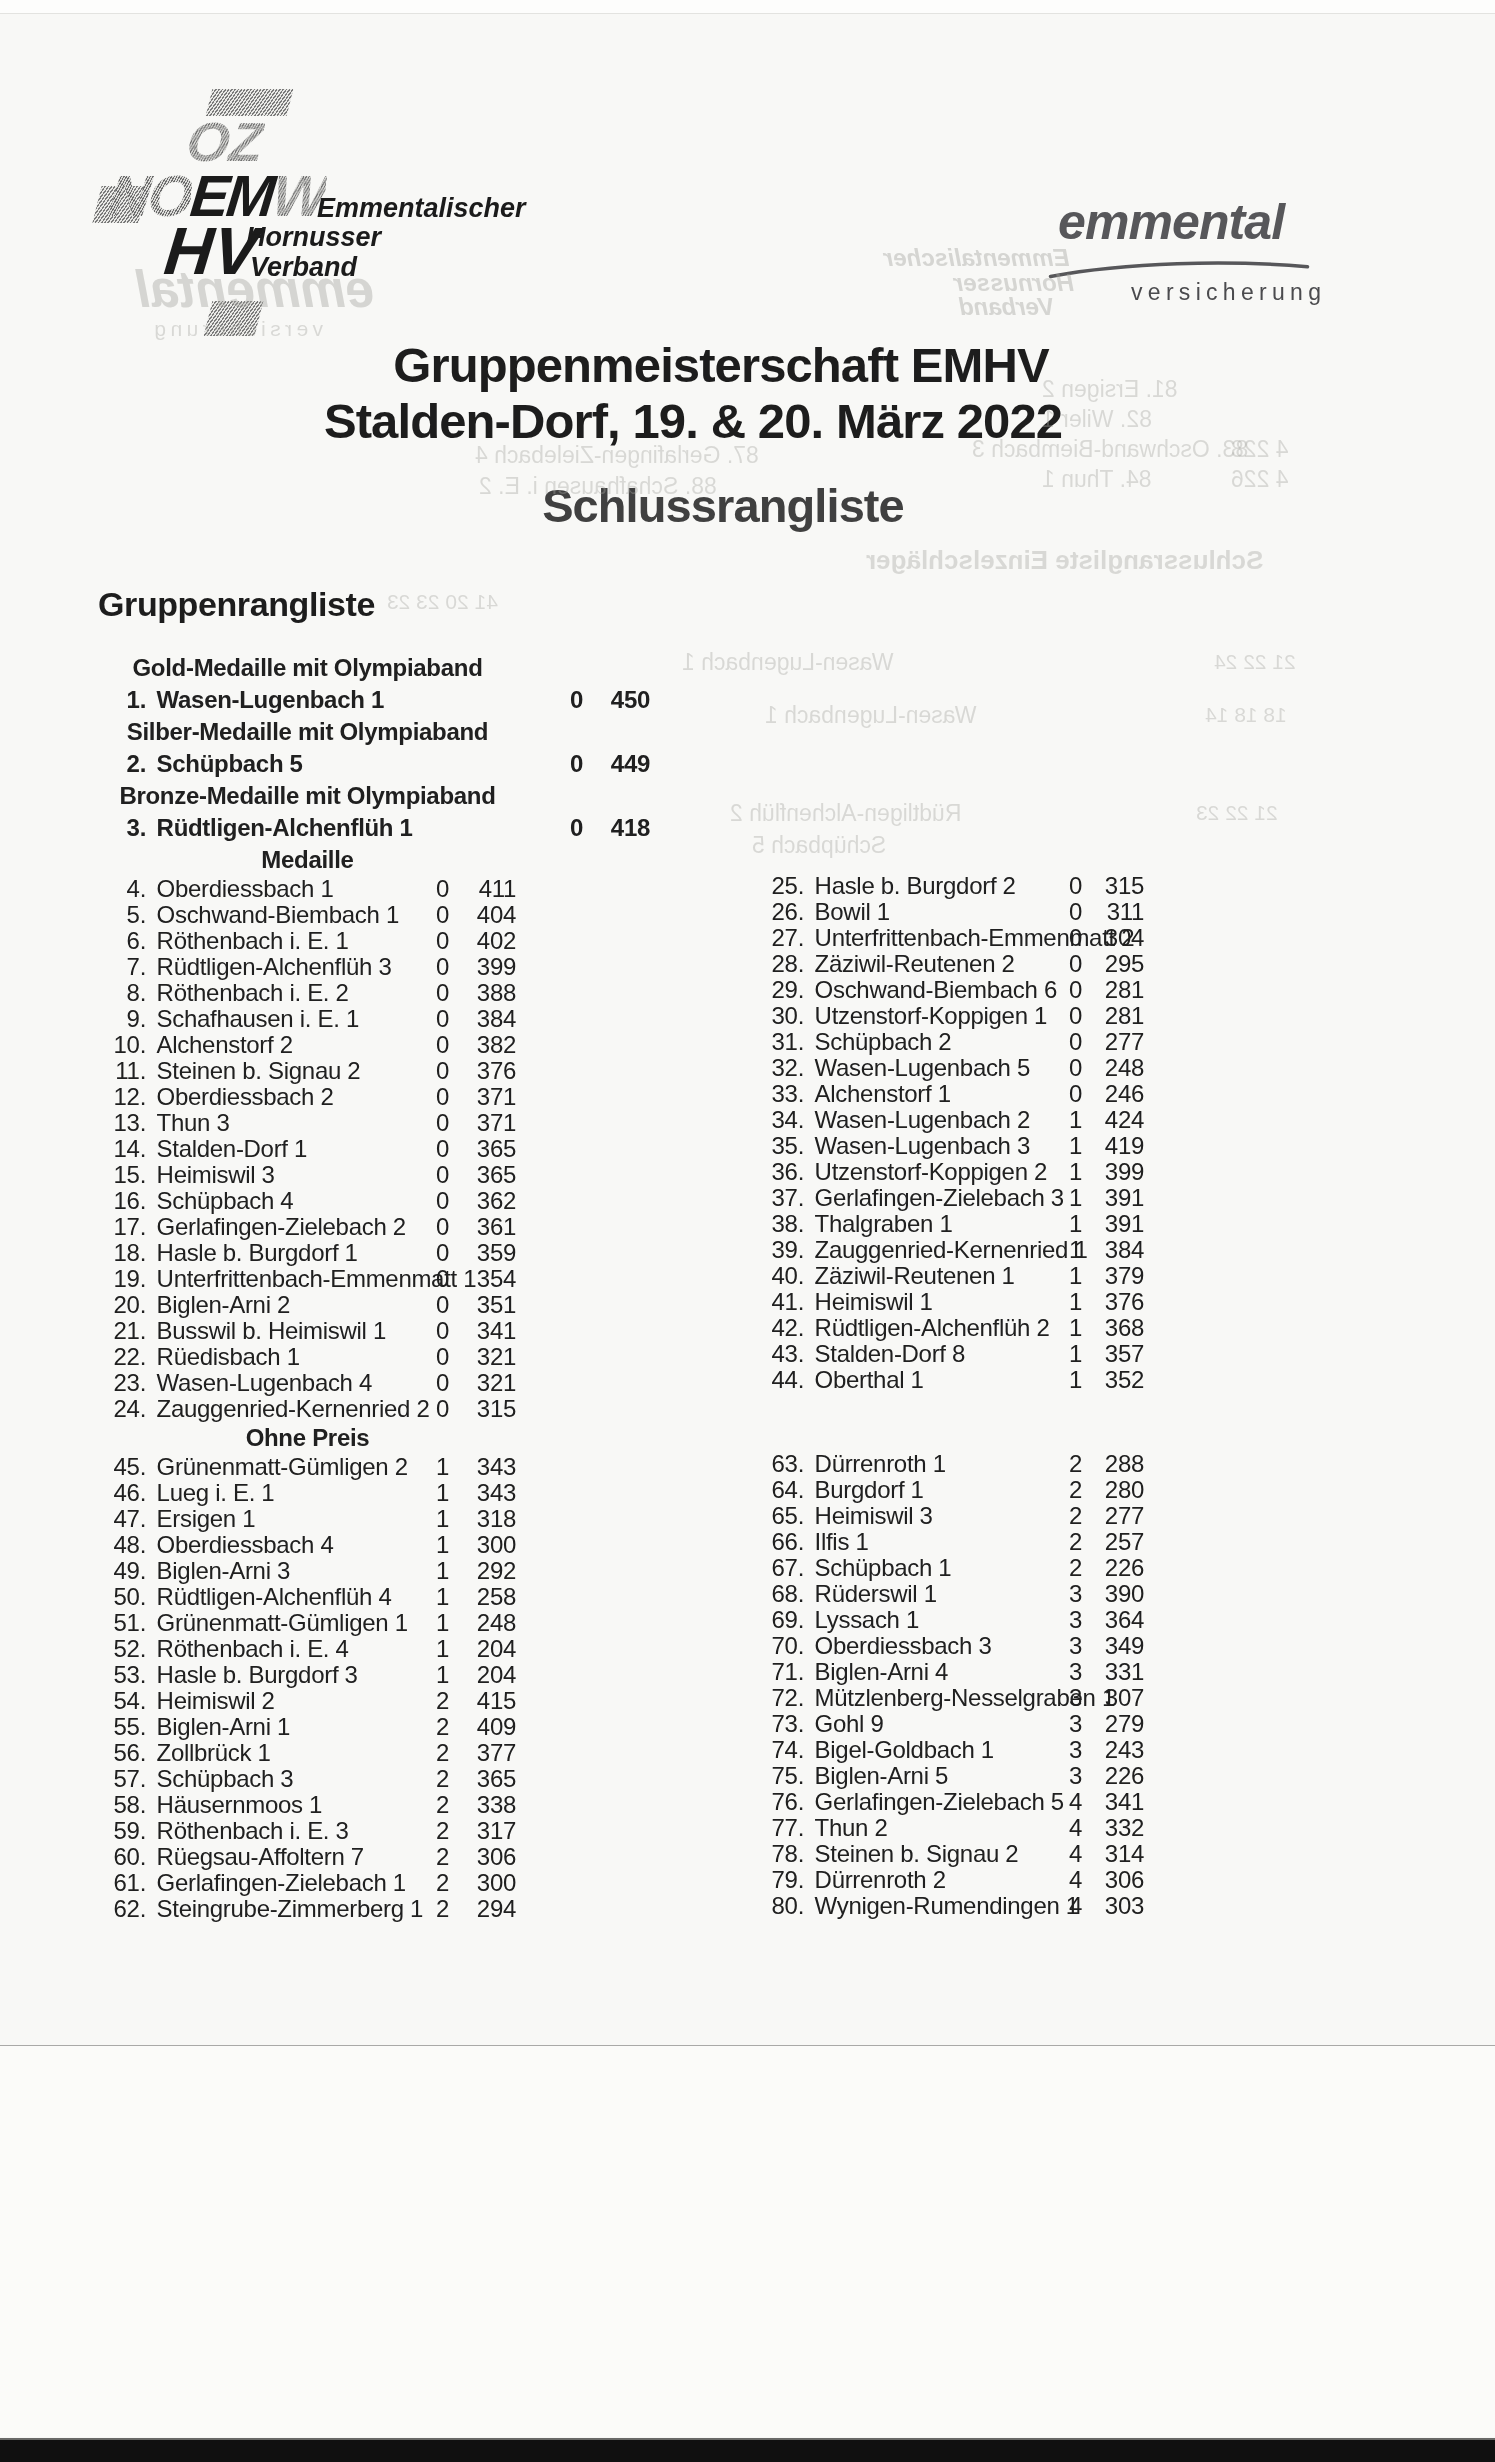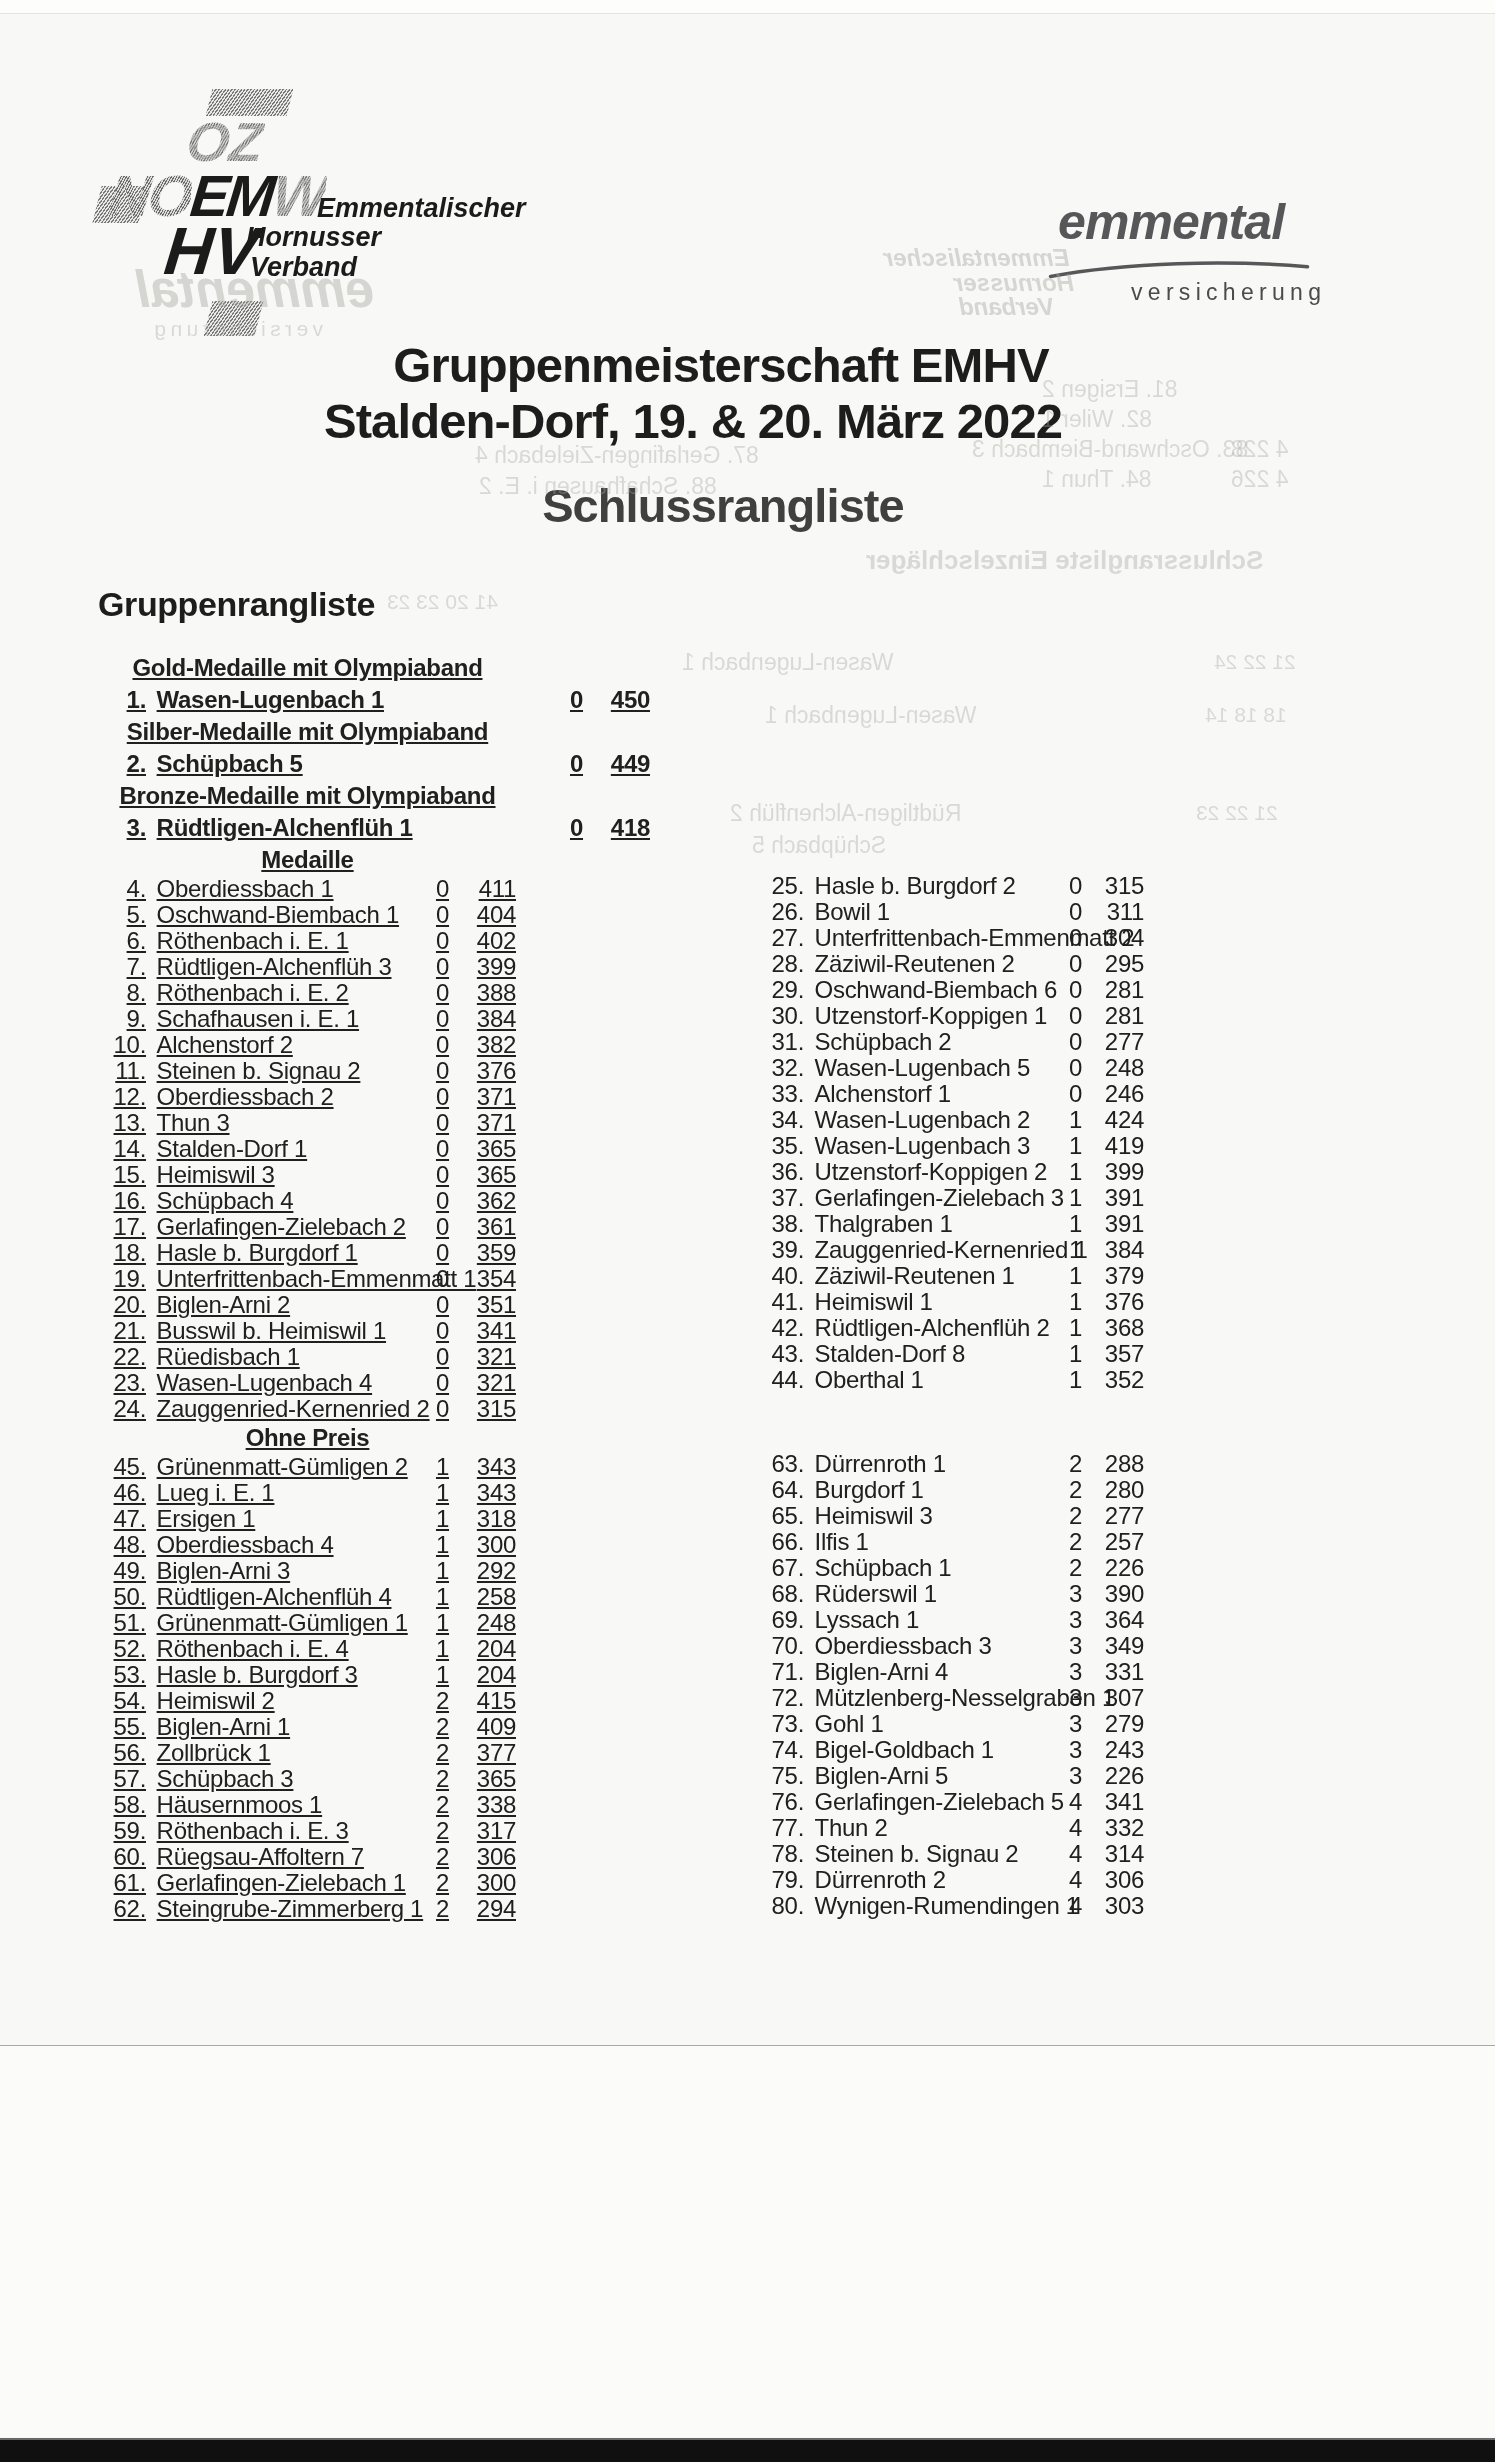--- a/index.html
+++ b/index.html
@@ -30,21 +30,21 @@
 
   
   .title-line{position:absolute; left:0; width:1386px; text-align:center; font-weight:bold; color:#1d1d1d; letter-spacing:-0.9px;}
   #title-1{top:337px; font-size:49px;padding-left:28px;}
   #title-2{top:393px; font-size:49px;}
   #subtitle{position:absolute; left:0; top:478px; width:1446px; text-align:center; font-weight:bold; color:#404040; font-size:47px; letter-spacing:-0.9px;}
   #list-heading{position:absolute; left:98px; top:585px; font-size:34px; font-weight:bold; color:#1d1d1d; letter-spacing:-0.4px;}
 
   
   .rcol{position:absolute; color:#202020; font-size:24px; letter-spacing:-0.3px;}
-  #col-left{left:99px; top:652px; width:417px;text-decoration:underline;}
+  #col-left{left:99px; top:652px; width:417px;}
   #col-right{left:757px; top:873px; width:387px;}
   .row{display:flex; align-items:baseline; height:26px; line-height:26px;}
   .row.tall{height:32px; line-height:32px;}
   .row.medal{width:551px; font-weight:bold;}
   .row .r{width:47px; text-align:right; flex:0 0 auto;}
   .row .n{flex:1 1 0; min-width:0; margin-left:10.6px; white-space:nowrap; overflow:visible;}
   .row .v{width:35px; text-align:center; flex:0 0 auto;}
   .row .s{width:56px; text-align:right; flex:0 0 auto;}
   #col-right .row .s{width:51px;}
   .sec-header{height:32px; line-height:32px; text-align:center; font-weight:bold;}
@@ -522,21 +522,21 @@
         <span class="s">331</span>
       </div>
       <div class="row">
         <span class="r">72.</span>
         <span class="n">Mützlenberg-Nesselgraben 1</span>
         <span class="v">3</span>
         <span class="s">307</span>
       </div>
       <div class="row">
         <span class="r">73.</span>
-        <span class="n">Gohl 1</span>
+        <span class="n">Gohl 9</span>
         <span class="v">3</span>
         <span class="s">279</span>
       </div>
       <div class="row">
         <span class="r">74.</span>
         <span class="n">Bigel-Goldbach 1</span>
         <span class="v">3</span>
         <span class="s">243</span>
       </div>
       <div class="row">

